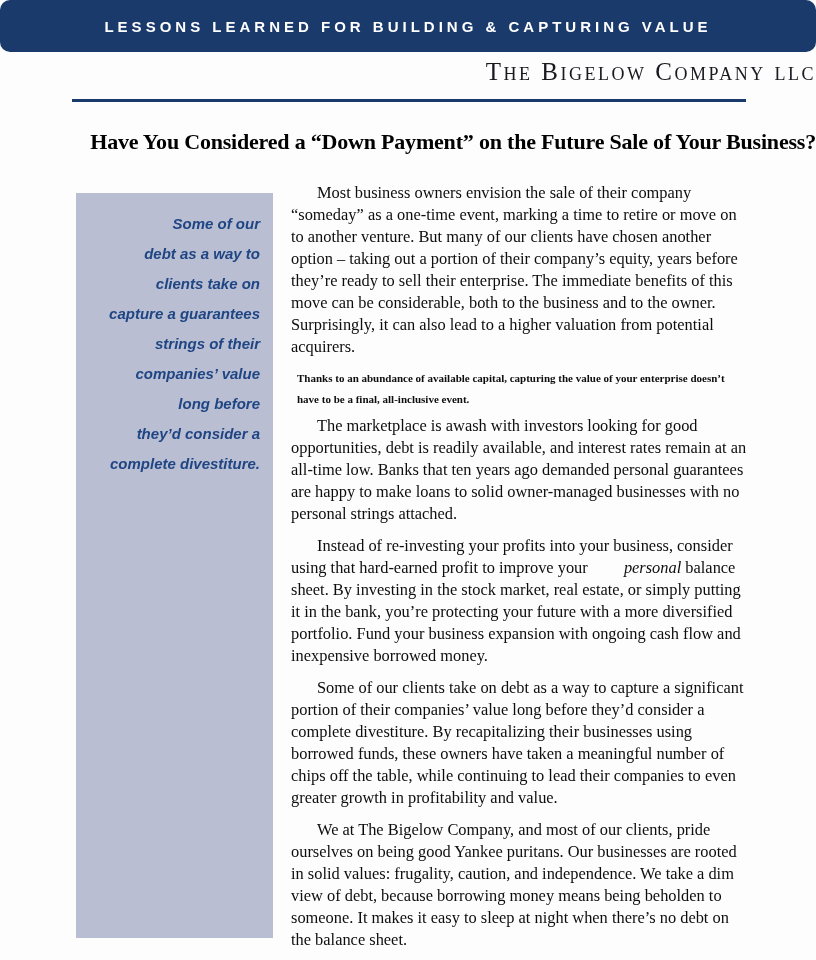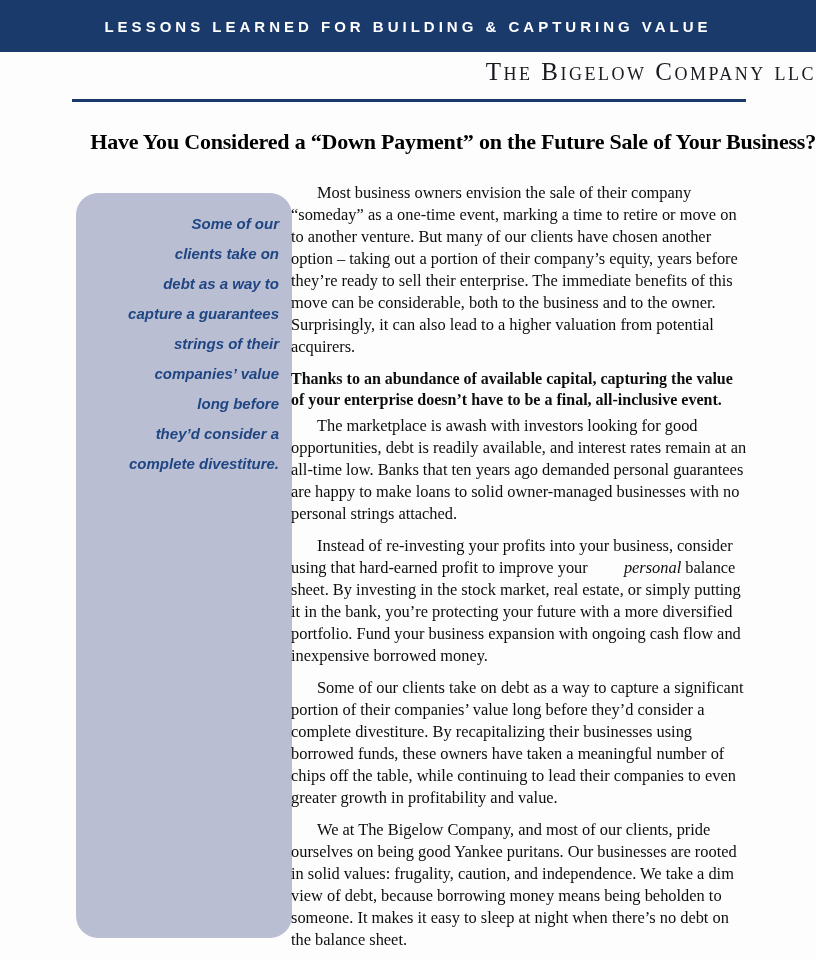--- a/index.html
+++ b/index.html
@@ -22,20 +22,21 @@
   }
 
   .banner {
     position: absolute;
     top: 0; left: 0;
     width: 816px; height: 52px;
     background: var(--navy);
     display: flex;
     align-items: center;
     justify-content: center;
+    border-radius: 10px;
   }
   .banner-text {
     color: #ffffff;
     font-family: "Liberation Sans", sans-serif;
     font-weight: bold;
     font-size: 15px;
     letter-spacing: 4px;
     white-space: nowrap;
   }
 
@@ -67,23 +68,22 @@
     font-size: 22px;
     font-weight: bold;
     letter-spacing: -0.2px;
     color: #000000;
     white-space: nowrap;
   }
 
   .sidebar {
     position: absolute;
     left: 76px; top: 193px;
-    width: 216px; height: 745px;
+    width: 197px; height: 745px;
     background: var(--sidebar);
-    border-radius: 22px;
   }
   .pull-quote {
     padding: 16px 13px 0 10px;
     text-align: right;
     font-family: "Liberation Sans", sans-serif;
     font-weight: bold;
     font-style: italic;
     font-size: 15px;
     line-height: 30px;
     color: var(--quote);
@@ -96,22 +96,22 @@
     width: 458px;
     color: var(--ink);
   }
   .para {
     margin: 0 0 10px 0;
     font-size: 16.4px;
     line-height: 22px;
     text-indent: 26px;
   }
   .heading {
-    margin: 6px 0 5px 0;
-    font-size: 16px;
+    margin: 6px 0 5px 6px;
+    font-size: 11px;
     line-height: 21px;
     font-weight: bold;
     text-indent: 0;
   }
   .italic { font-style: italic; margin-left: 32px; }
 </style>
 </head>
 <body>
 
 <div class="page">
@@ -122,22 +122,22 @@
 
   <div class="company">The Bigelow Company llc</div>
 
   <div class="masthead-rule"></div>
 
   <h1 class="article-title">Have You Considered a “Down Payment” on the Future Sale of Your Business?</h1>
 
   <aside class="sidebar">
     <div class="pull-quote" id="pull-quote">
         <div class="pull-quote-line">Some of our</div>
+        <div class="pull-quote-line">debt as a way to</div>
         <div class="pull-quote-line">clients take on</div>
-        <div class="pull-quote-line">debt as a way to</div>
         <div class="pull-quote-line">capture a guarantees</div>
         <div class="pull-quote-line">strings of their</div>
         <div class="pull-quote-line">companies’ value</div>
         <div class="pull-quote-line">long before</div>
         <div class="pull-quote-line">they’d consider a</div>
         <div class="pull-quote-line">complete divestiture.</div>
       </div>
   </aside>
 
   <main class="bodycol" id="article-body">

